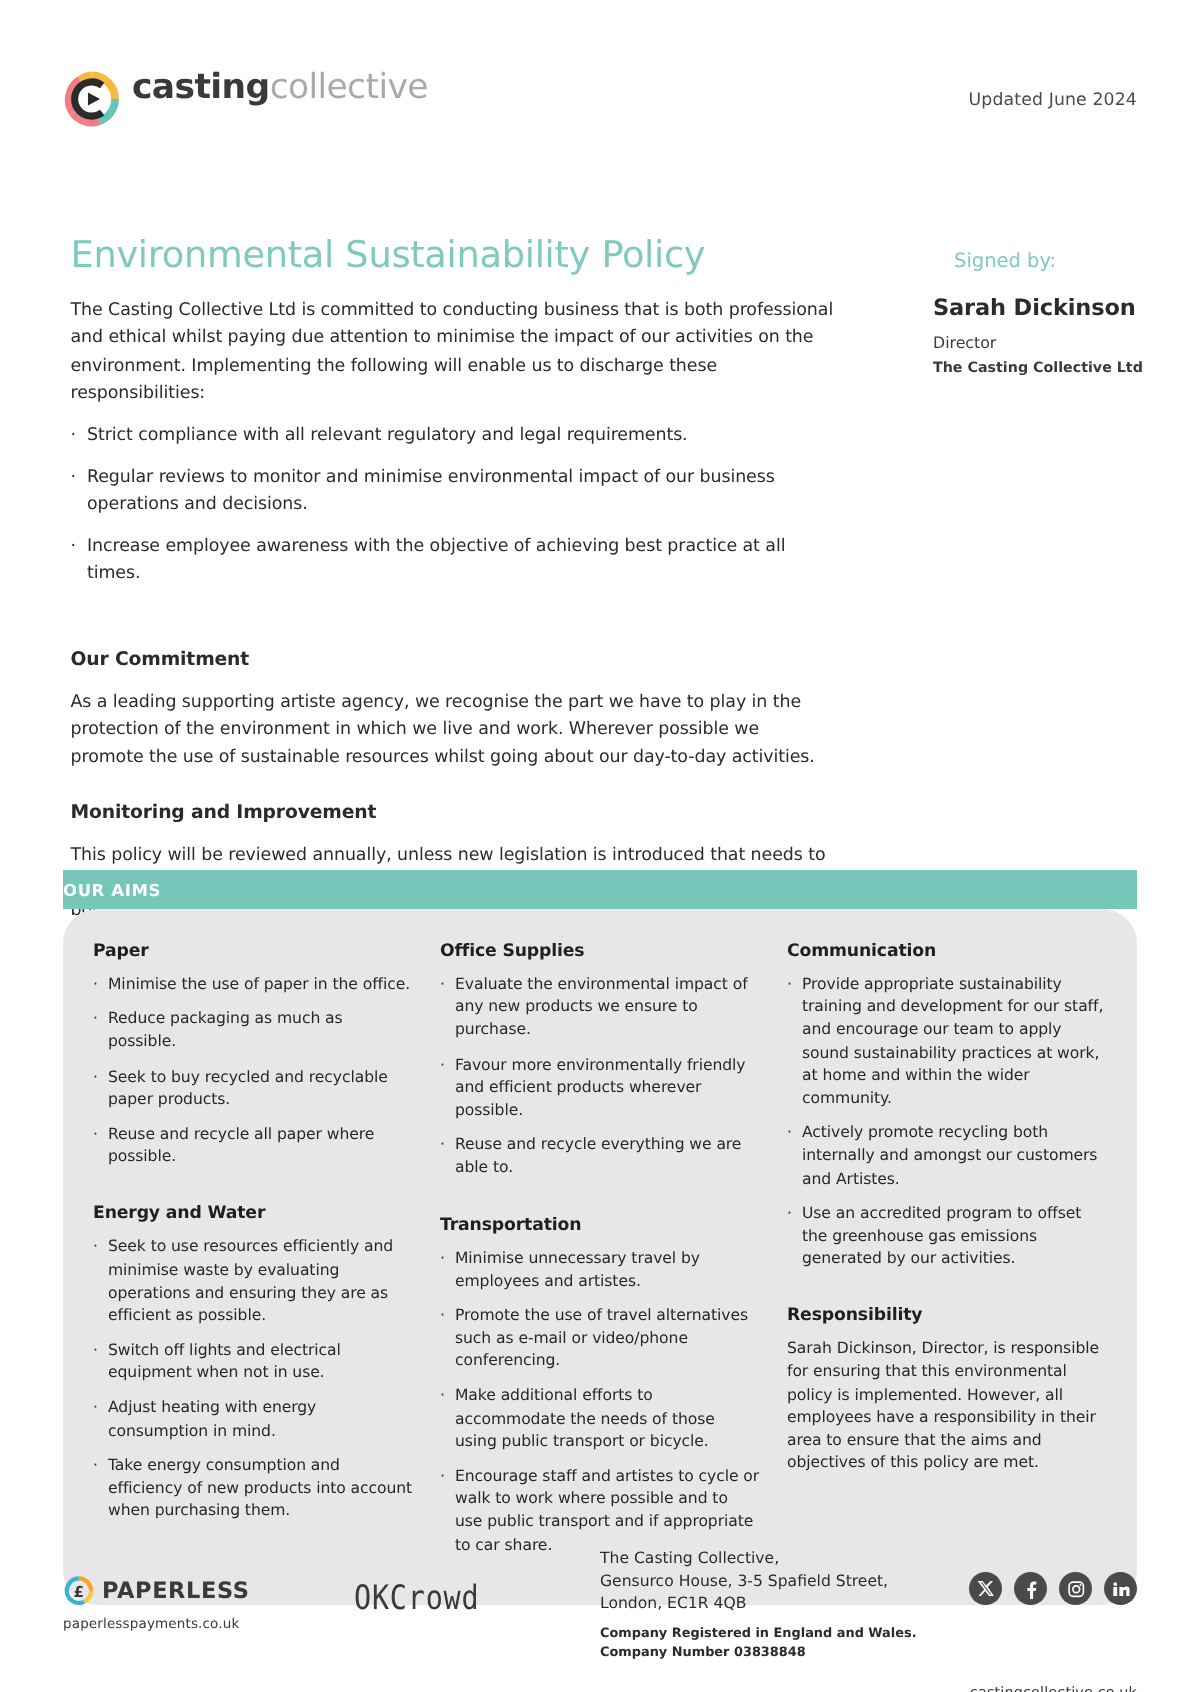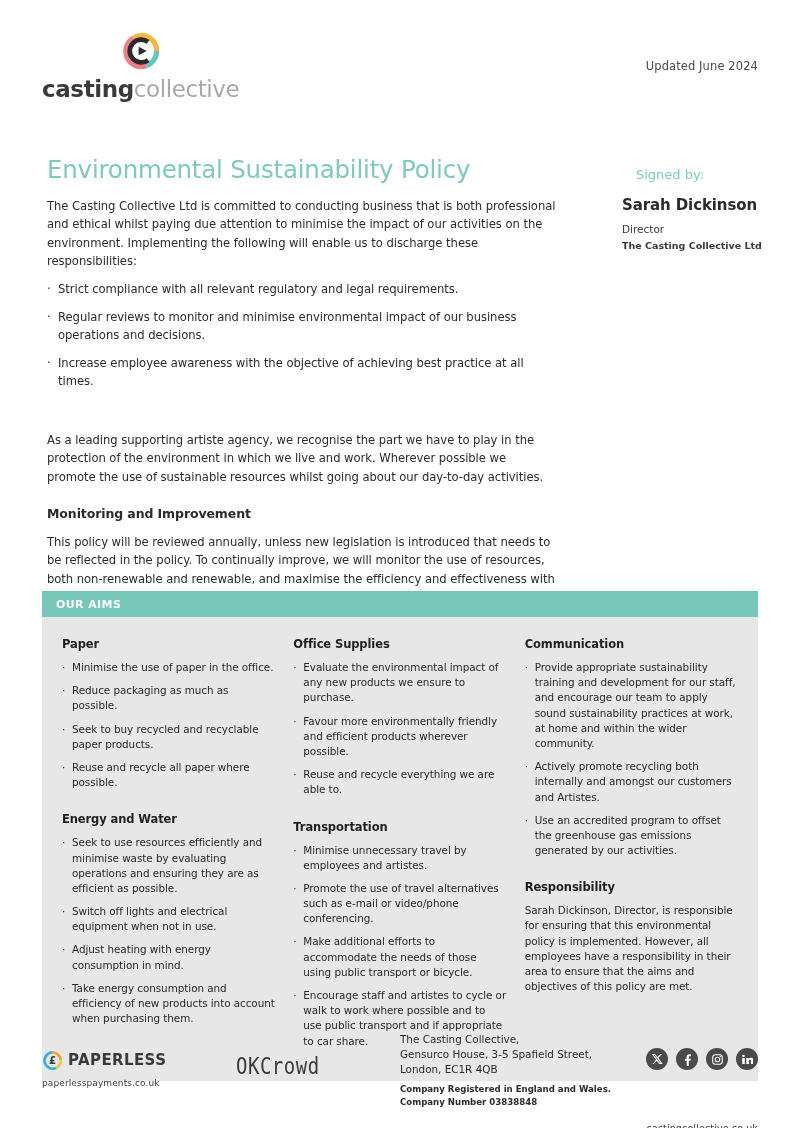--- a/index.html
+++ b/index.html
@@ -27,23 +27,21 @@
     left: 42px;
     right: 42px;
     height: 52px;
     display: flex;
     align-items: center;
     justify-content: space-between;
   }
 
   .brand-logo {
     display: flex;
-    align-items: center;
     gap: 8px;
-    flex-direction: column;
   }
 
   .brand-mark {
     width: 38px;
     height: 38px;
     flex: 0 0 38px;
     position: relative;
   }
 
   .brand-wordmark {
@@ -152,34 +150,33 @@
     position: absolute;
     left: 42px;
     top: 580px;
     width: 716px;
   }
   .aims-banner {
     background: #76c6ba;
     height: 26px;
     display: flex;
     align-items: center;
-    padding-left: 14px;
-    margin-top: 11px;
   }
   .aims-banner-label {
     color: #ffffff;
     font-size: 11px;
     font-weight: 700;
     letter-spacing: 0.4px;
   }
   .aims-body {
     background: #e7e7e8;
     padding: 20px 16px 24px 16px;
     display: flex;
     gap: 0;
+    border-radius: 23px;
   }
   .aims-col {
     flex: 1 1 0;
     padding-right: 18px;
   }
   .aims-col:first-child { padding-left: 4px; }
   .aims-col:last-child { padding-right: 4px; }
 
   .aims-group { margin-bottom: 22px; }
   .aims-group:last-child { margin-bottom: 0; }
@@ -361,20 +358,21 @@
         <span class="btxt">Regular reviews to monitor and minimise environmental impact of our business operations and decisions.</span>
       </div>
       <div class="bullet">
         <span class="dot">·</span>
         <span class="btxt">Increase employee awareness with the objective of achieving best practice at all times.</span>
       </div>
     </div>
 
     <div class="gap-lg"></div>
 
+    <div class="sec-head">Our Commitment</div>
     <p class="para">As a leading supporting artiste agency, we recognise the part we have to play in the protection of the environment in which we live and work. Wherever possible we promote the use of sustainable resources whilst going about our day-to-day activities.</p>
 
     <div class="gap-md"></div>
 
     <div class="sec-head">Monitoring and Improvement</div>
     <p class="para">This policy will be reviewed annually, unless new legislation is introduced that needs to be reflected in the policy. To continually improve, we will monitor the use of resources, both non-renewable and renewable, and maximise the efficiency and effectiveness with which they are used.</p>
   </div>
 
   <div class="aims">
     <div class="aims-banner">

